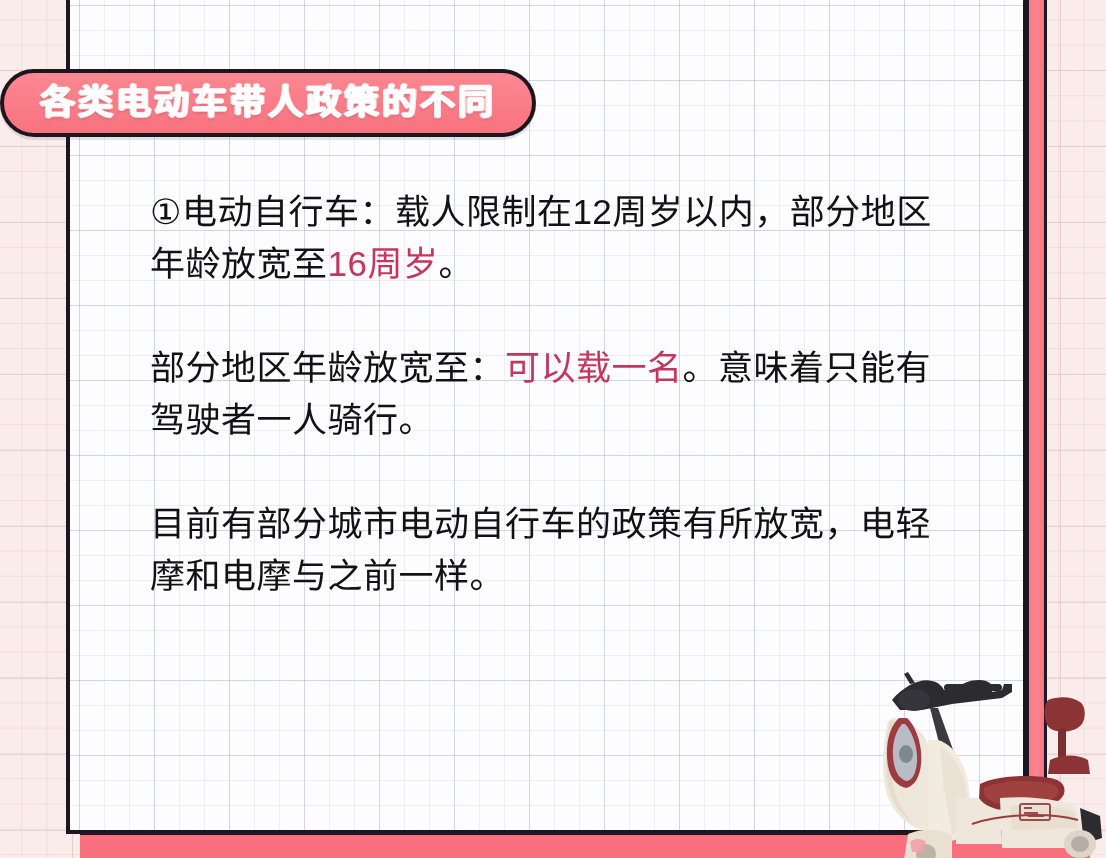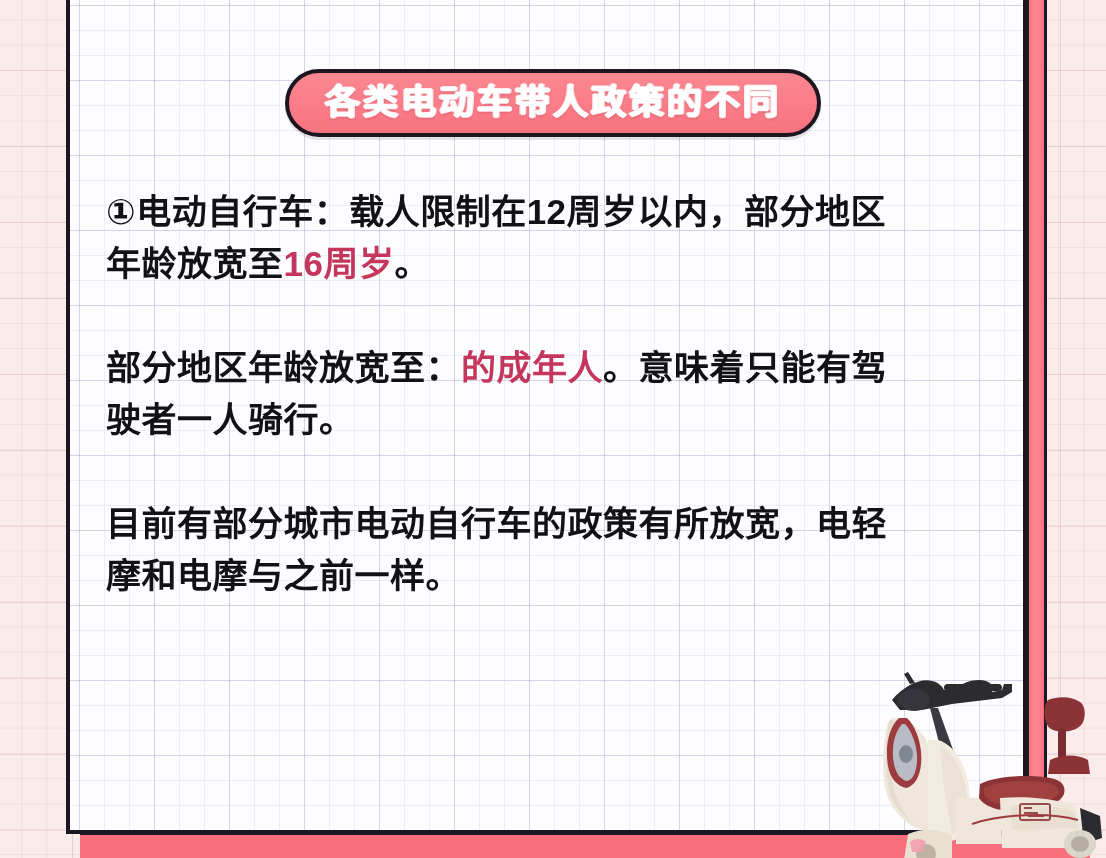--- a/index.html
+++ b/index.html
@@ -82,21 +82,20 @@
     background-position: 9px 13px, 9px 13px, 9px 13px, 9px 13px;
     pointer-events: none;
   }
 
   
   .title-wrap {
     position: absolute;
     left: 0; right: 0;
     top: 69px;
     display: flex;
-    justify-content: center;
   }
   .title-pill {
     background: linear-gradient(to bottom, #fb8791 0%, #fa7e8a 45%, #f8737f 100%);
     border: 4px solid #1d1620;
     border-radius: 40px;
     padding: 11px 36px 14px;
     box-shadow: 0 3px 0 rgba(0,0,0,.10);
   }
   .title-text {
     color: #ffffff;
@@ -114,23 +113,24 @@
   }
 
   
   .body-text {
     position: absolute;
     left: 106px;
     top: 186px;
     width: 810px;
     color: #121216;
     font-size: 35px;
-    font-weight: bold;
+    font-weight: normal;
     line-height: 52px;
     letter-spacing: 0.5px;
+    padding-left: 44px;
   }
   .para { margin: 0 0 52px 0; }
   .para:last-child { margin-bottom: 0; }
   .hl { color: #c4365c; }
 
   
   .scooter {
     position: absolute;
     left: 852px;
     top: 648px;
@@ -156,21 +156,21 @@
   <div class="title-wrap">
     <div class="title-pill">
       <div class="title-text">各类电动车带人政策的不同</div>
     </div>
   </div>
 
   <div class="body-text">
 
     <p class="para"><span>①电动自行车：载人限制在12周岁以内，部分地区年龄放宽至</span><span class="hl">16周岁</span><span>。</span></p>
 
-    <p class="para"><span>部分地区年龄放宽至：</span><span class="hl">的成年人</span><span>。意味着只能有驾驶者一人骑行。</span></p>
+    <p class="para"><span>部分地区年龄放宽至：</span><span class="hl">可以载一名</span><span>。意味着只能有驾驶者一人骑行。</span></p>
 
 
     <p class="para"><span>目前有部分城市电动自行车的政策有所放宽，电轻摩和电摩与之前一样。</span></p>
 
   </div>
 
   <svg class="scooter" viewBox="0 0 254 212" xmlns="http://www.w3.org/2000/svg">
 
     <path d="M40 52 C52 38 68 30 80 33 C86 34 90 38 92 42 L104 40 C112 34 124 30 134 33
              C140 35 142 40 140 44 L150 42 L152 36 L160 36 L160 44 L150 50 L100 56

